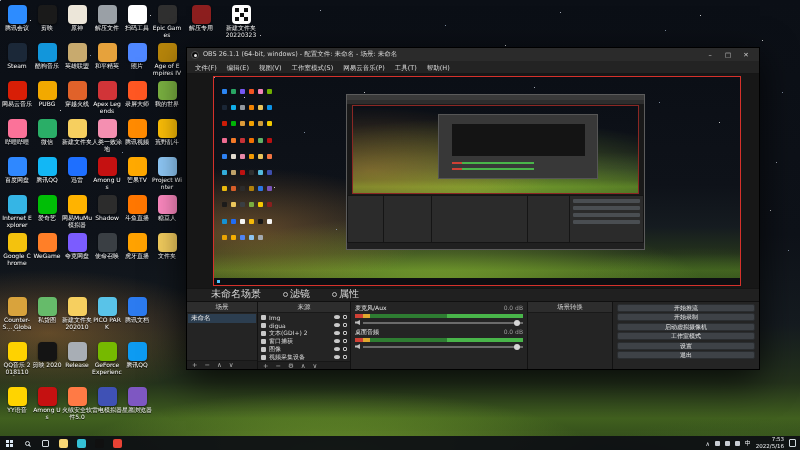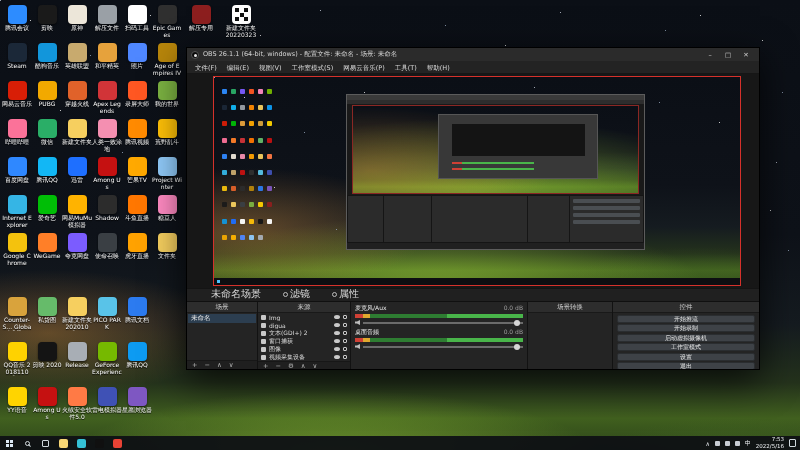--- a/index.html
+++ b/index.html
@@ -612,21 +612,20 @@
                   <i class="knob"></i>
                 </div>
               </div>
             </div>
           </div>
       </div>
       <div class="panel" style="width:84px">
         <div class="p-head">场景转换</div>
       </div>
       <div class="panel" style="flex:1">
-        <div class="p-head">控件</div>
         <div class="p-body" id="controls-list">
             <button class="ctl-btn">开始推流</button>
             <button class="ctl-btn">开始录制</button>
             <button class="ctl-btn">启动虚拟摄像机</button>
             <button class="ctl-btn">工作室模式</button>
             <button class="ctl-btn">设置</button>
             <button class="ctl-btn">退出</button>
           </div>
       </div>
     </div>

